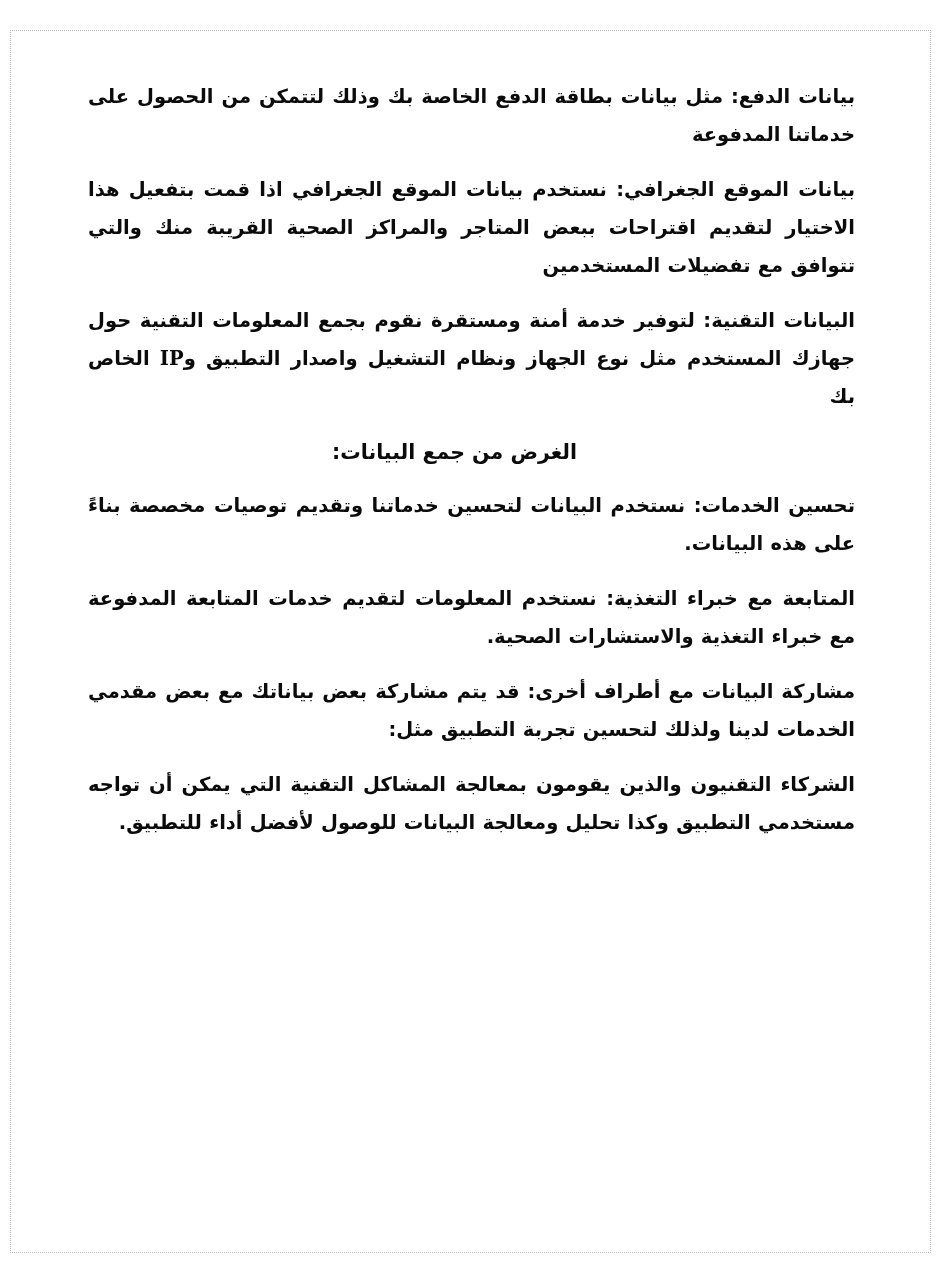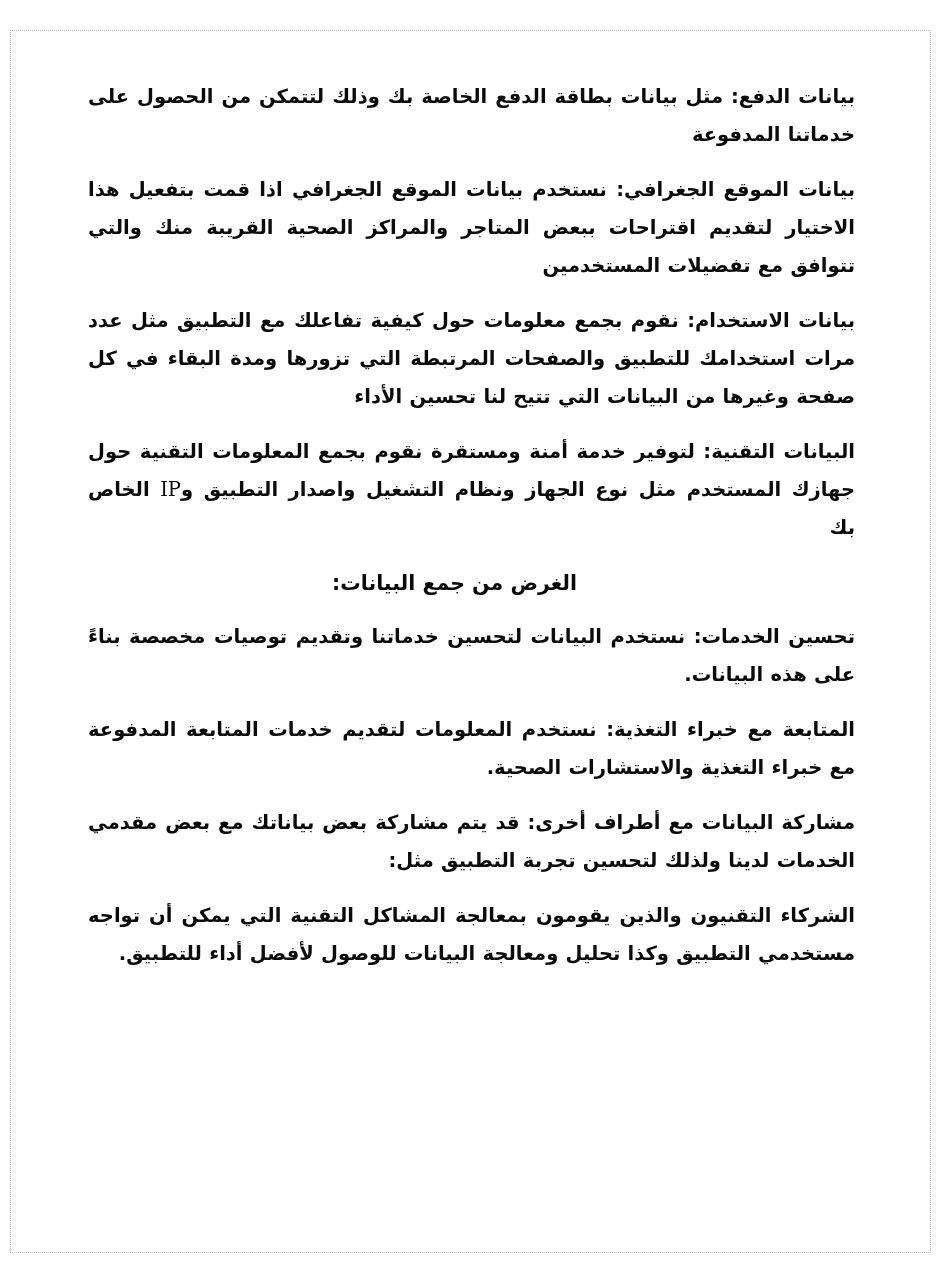--- a/index.html
+++ b/index.html
@@ -71,21 +71,21 @@
     color: #0b0b0b;
     direction: rtl;
     text-align: center;
     margin: 16px 0 16px 0;
     padding-right: 34px;
   }
 
   
   .latin {
     font-family: "DejaVu Serif", "Liberation Serif", serif;
-    font-weight: 400;
+    font-weight: 700;
     direction: ltr;
     unicode-bidi: isolate;
   }
 
   .wide-gap {
     display: inline-block;
     width: 26px;
   }
 </style>
 </head>
@@ -93,21 +93,20 @@
 
 <div class="page-frame"></div>
 
 <div class="page">
   <div class="doc-body">
 
     <p class="para">بيانات الدفع: مثل بيانات بطاقة الدفع الخاصة بك وذلك لتتمكن من الحصول على خدماتنا المدفوعة</p>
 
     <p class="para">بيانات الموقع الجغرافي: نستخدم بيانات الموقع الجغرافي اذا قمت بتفعيل هذا الاختيار لتقديم اقتراحات ببعض المتاجر والمراكز الصحية القريبة منك والتي تتوافق مع تفضيلات المستخدمين</p>
 
-    <p class="para">بيانات الاستخدام: نقوم بجمع معلومات حول كيفية تفاعلك مع التطبيق مثل عدد مرات استخدامك للتطبيق والصفحات المرتبطة التي تزورها ومدة البقاء في كل صفحة وغيرها من البيانات التي تتيح لنا تحسين الأداء</p>
 
     <p class="para"><span>البيانات التقنية: لتوفير خدمة أمنة ومستقرة نقوم بجمع المعلومات التقنية حول جهازك المستخدم مثل نوع الجهاز ونظام التشغيل واصدار التطبيق و</span><span class="latin">IP</span><span> الخاص بك</span></p>
 
 
     <h2 class="heading">الغرض من جمع البيانات:</h2>
 
 
     <p class="para">تحسين الخدمات: نستخدم البيانات لتحسين خدماتنا وتقديم توصيات مخصصة بناءً على هذه البيانات.</p>
 
     <p class="para">المتابعة مع خبراء التغذية: نستخدم المعلومات لتقديم خدمات المتابعة المدفوعة مع خبراء التغذية والاستشارات الصحية.</p>

